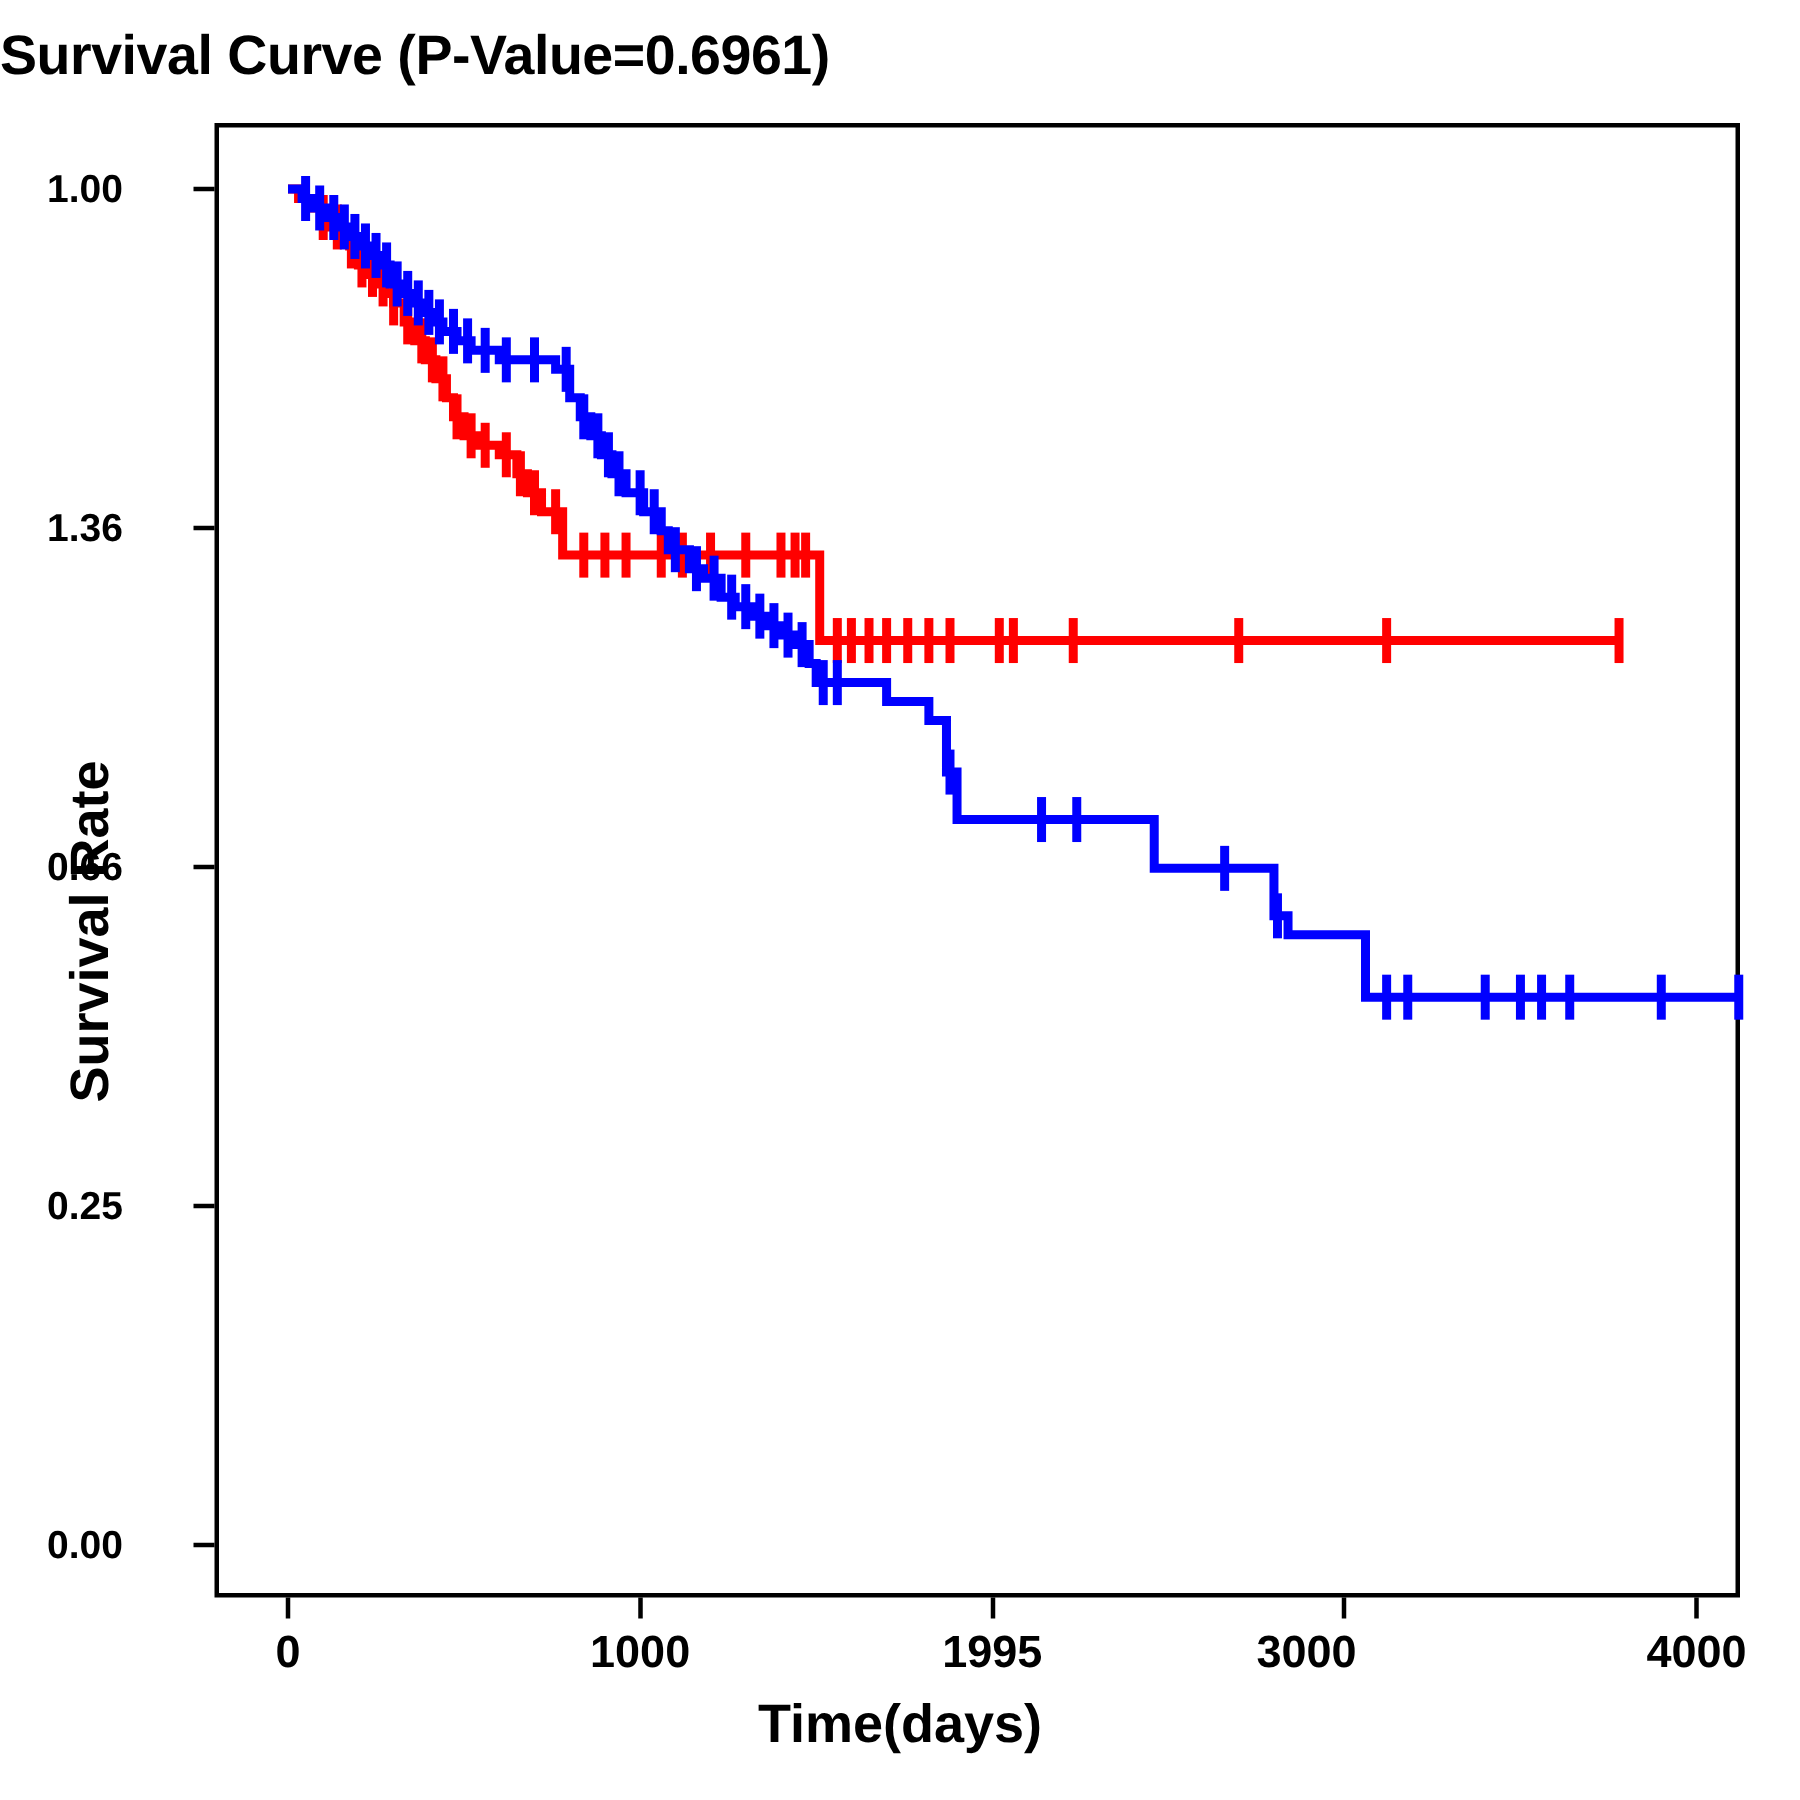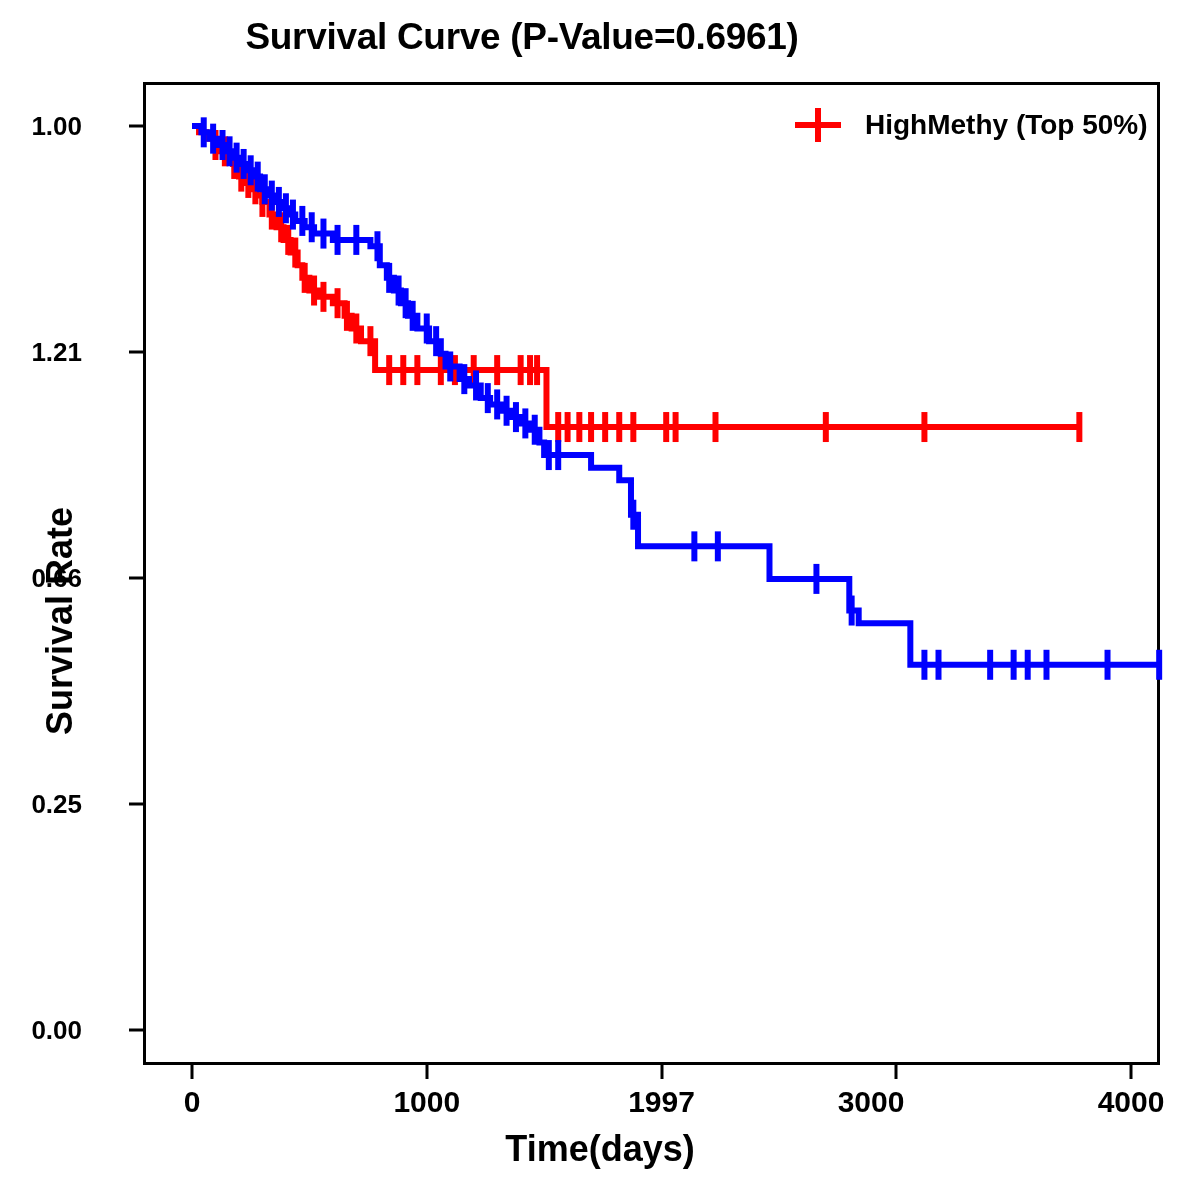--- a/index.html
+++ b/index.html
@@ -6,21 +6,21 @@
   body{
     width:1200px;height:1200px;
     background:#ffffff;
     font-family:"Liberation Sans", sans-serif;
     overflow:hidden;
   }
   #root{position:relative;width:1200px;height:1200px;}
 
   .chart-title{
     position:absolute;left:0;top:16px;width:1044px;
-    text-align:center;
+    text-align:left;
     font-size:37px;font-weight:bold;color:#000000;
     letter-spacing:-0.3px;
   }
 
   
   .panel{
     position:absolute;
     left:143px;top:82px;
     width:1017px;height:983px;
     border:3px solid #000000;
@@ -206,45 +206,38 @@
       </g>
   </svg>
 
   <div id="yticks">
       <div class="ytick-label" style="top: 1030px;">0.00</div>
       <div class="ytick-mark" style="top: 1030px;"></div>
       <div class="ytick-label" style="top: 804px;">0.25</div>
       <div class="ytick-mark" style="top: 804px;"></div>
       <div class="ytick-label" style="top: 578px;">0.66</div>
       <div class="ytick-mark" style="top: 578px;"></div>
-      <div class="ytick-label" style="top: 352px;">1.21</div>
+      <div class="ytick-label" style="top: 352px;">1.36</div>
       <div class="ytick-mark" style="top: 352px;"></div>
       <div class="ytick-label" style="top: 126px;">1.00</div>
       <div class="ytick-mark" style="top: 126px;"></div>
     </div>
   <div id="xticks">
       <div class="xtick-label" style="left: 192px;">0</div>
       <div class="xtick-mark" style="left: 192px;"></div>
       <div class="xtick-label" style="left: 426.75px;">1000</div>
       <div class="xtick-mark" style="left: 426.75px;"></div>
-      <div class="xtick-label" style="left: 661.5px;">1997</div>
+      <div class="xtick-label" style="left: 661.5px;">1995</div>
       <div class="xtick-mark" style="left: 661.5px;"></div>
       <div class="xtick-label" style="left: 871px;">3000</div>
       <div class="xtick-mark" style="left: 896.25px;"></div>
       <div class="xtick-label" style="left: 1131px;">4000</div>
       <div class="xtick-mark" style="left: 1131px;"></div>
     </div>
 
   <div class="y-axis-title">Survival Rate</div>
 
   <div class="x-axis-title">Time(days)</div>
 
   <div class="legend" id="legend">
-      <div class="legend-row">
-        <span class="legend-key">
-          <span class="hbar" style="background: rgb(255, 0, 0);"></span>
-          <span class="vbar" style="background: rgb(255, 0, 0);"></span>
-        </span>
-        <span class="legend-label">HighMethy (Top 50%)</span>
-      </div>
     </div>
 
 </div>
 
 </body></html>

